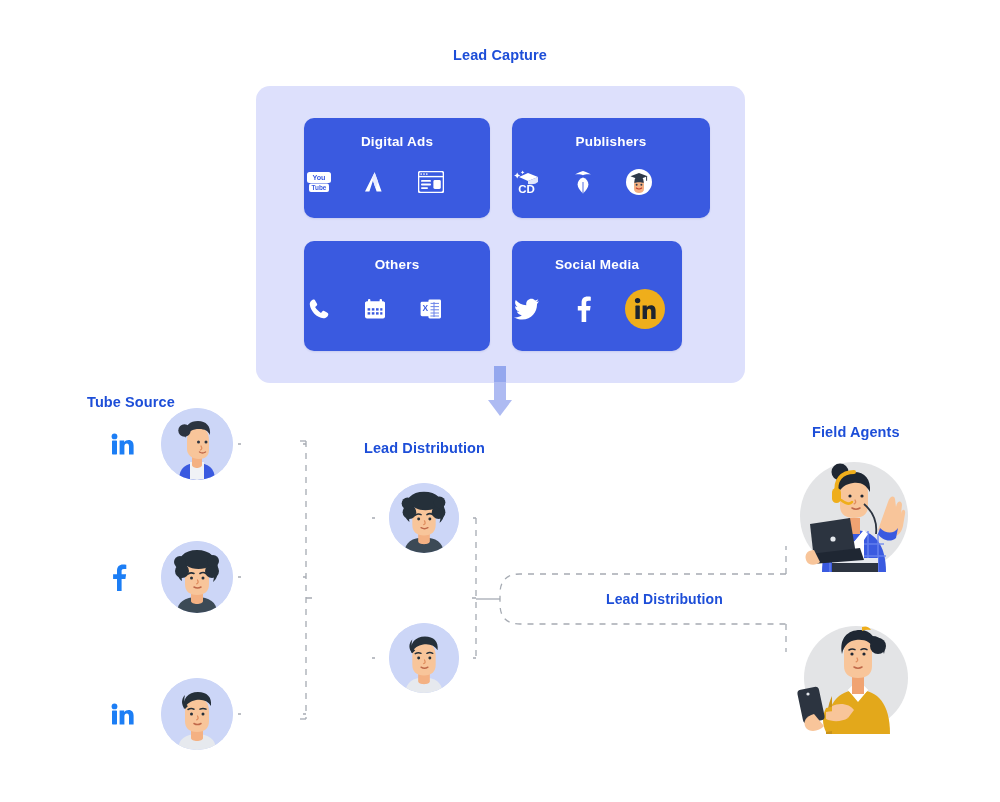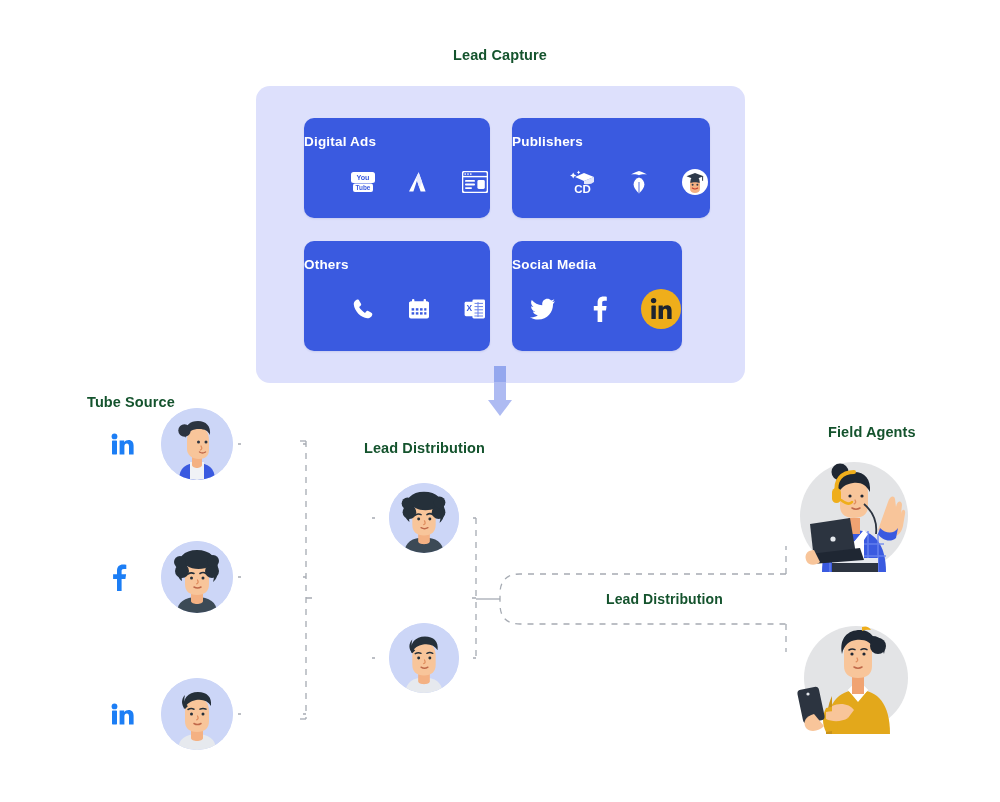--- a/index.html
+++ b/index.html
@@ -11,21 +11,21 @@
     overflow:hidden;
     position:relative;
   }
   .stage{position:absolute;inset:0;}
 
   
   .section-title{
     position:absolute;
     font-size:14.5px;
     font-weight:bold;
-    color:#14532d;
+    color:#1d4ed8;
     letter-spacing:.1px;
     white-space:nowrap;
   }
 
   
   #lead-capture-title{left:0;top:47px;width:1000px;text-align:center;}
   .capture-panel{
     position:absolute;left:256px;top:86px;width:489px;height:297px;
     background:#dde0fc;border-radius:14px;
   }
@@ -34,39 +34,39 @@
     background:#3a5ae0;
     border-radius:10px;
     box-shadow:0 1px 2px rgba(40,60,150,.12);
   }
   #card-digital-ads{left:48px;top:32px;width:186px;height:100px;}
   #card-publishers {left:256px;top:32px;width:186px;height:100px;padding-left:12px;}
   #card-others     {left:48px;top:155px;width:186px;height:110px;}
   #card-social     {left:256px;top:155px;width:170px;height:110px;}
   .cap-card .cap-label{
     position:absolute;left:0;right:0;top:16px;
-    text-align:left;color:#ffffff;
+    text-align:center;color:#ffffff;
     font-size:13.5px;font-weight:bold;letter-spacing:.2px;
   }
   .cap-icons{
     position:absolute;left:0;right:0;top:44px;
-    display:flex;align-items:center;justify-content:flex-end;gap:26px;
+    display:flex;align-items:center;justify-content:flex-start;gap:26px;
     height:40px;
   }
   #card-others .cap-icons,#card-social .cap-icons{top:48px;}
   .ic{width:30px;height:30px;display:flex;align-items:center;justify-content:center;}
   .ic svg{display:block;}
 
   
   .arrow-down{position:absolute;left:488px;top:366px;width:24px;height:52px;}
 
   
   #lead-source-title{left:87px;top:394px;}
   #lead-segmentation-title{left:364px;top:440px;}
-  #field-agents-title{left:812px;top:424px;margin-left:16px;}
+  #field-agents-title{left:812px;top:424px;}
   #lead-distribution-title{left:578px;top:591px;font-size:14px;padding-left:28px;}
 
   
   .avatar{position:absolute;border-radius:50%;overflow:hidden;}
   .av-src{width:72px;height:72px;background:#ccd6f7;}
   .av-seg{width:70px;height:70px;background:#ccd6f7;}
   #avatar-source-1{left:161px;top:408px;}
   #avatar-source-2{left:161px;top:541px;}
   #avatar-source-3{left:161px;top:678px;}
   #avatar-segment-1{left:389px;top:483px;}

